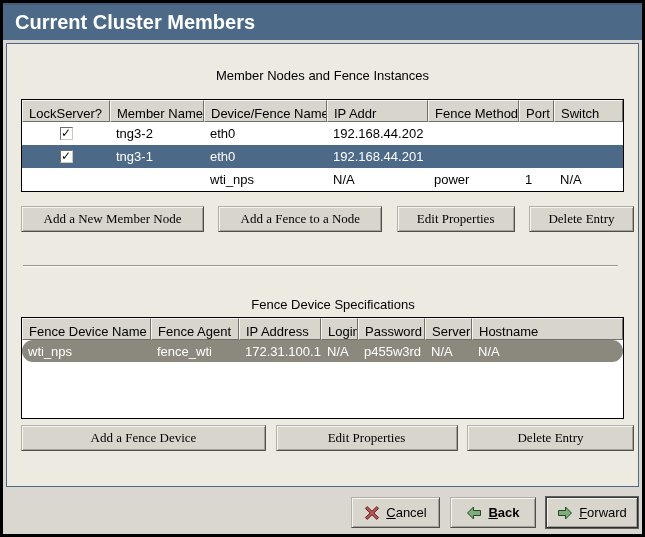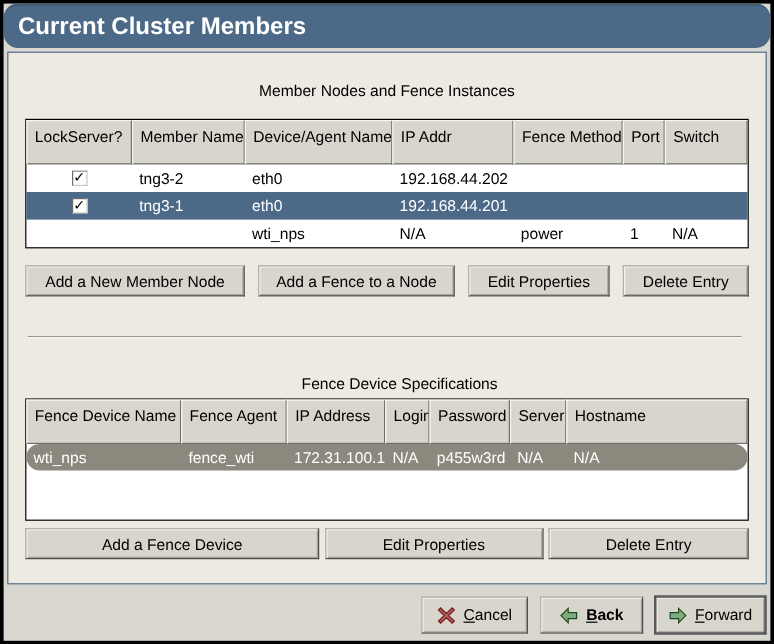--- a/index.html
+++ b/index.html
@@ -7,54 +7,54 @@
   .window {
     position:relative; width:645px; height:537px;
     background:#d9d7cf; border:3px solid #000;
     font-family:"Liberation Sans","DejaVu Sans",sans-serif;
     color:#000; overflow:hidden;
   }
   .titlebar {
     position:absolute; top:0; left:0; right:0; height:37px;
     background:#4c6a88; border-top:2px solid #415d79;
     color:#fff; font-size:20px; font-weight:bold;
-    display:flex; align-items:center; padding-left:12px;border-radius:12px;
+    display:flex; align-items:center; padding-left:12px;
   }
   .panel {
     position:absolute; left:3px; right:3px; top:40px; bottom:47px;
     background:#edeae2; border:1px solid #4c6a88;
   }
   .caption { text-align:center; font-size:13px; }
   .cap1 { margin-top:24px; }
   .cap2 { margin-top:30px;padding-left:21px; }
   .tbl {
     margin:16px 14px 0 14px; border:1px solid #000; background:#fff;
     font-size:13px;
   }
   .tbl2 { margin-top:5px; height:102px; }
   .grid1 { display:grid; grid-template-columns:88px 94px 123px 101px 91px 35px 1fr; }
   .grid2 { display:grid; grid-template-columns:129px 88px 82px 37px 67px 47px 1fr;border-radius:12px; }
   .th {
-    background:#d8d5cd; padding:5px 6px 15px 6px; white-space:nowrap; overflow:hidden;
+    background:#d8d5cd; padding:5px 6px 0 6px; white-space:nowrap; overflow:hidden;
     border:1px solid; border-color:#f6f5f1 #716f69 #716f69 #f6f5f1;
     cursor:default;
   }
   .row { height:23px; align-items:center; }
   .row2 { height:22px; }
   .cell { padding-left:6px; white-space:nowrap; overflow:hidden; }
   .cell.center { text-align:center; padding-left:0; display:flex; justify-content:center; }
   .row.sel-active { background:#4c6a88; color:#fff; }
   .row.sel-inactive { background:#8b887d; color:#fff; }
   .checkbox {
     width:13px; height:13px; background:#fff;
     border:1px solid; border-color:#6f6d68 #c9c7c0 #c9c7c0 #6f6d68;
     display:flex; align-items:center; justify-content:center;
     font-size:12px; line-height:11px; color:#000; font-weight:bold;
   }
-  .btnrow { display:flex; justify-content:space-between; margin:14px 14px 0 14px; }
+  .btnrow { display:flex; justify-content:space-between; margin:14px 4px 0 14px;font-family:Liberation Serif, serif; }
   .btnrow2 { margin-top:6px; }
   .gbtn {
     height:26px; background:#d8d5cd; font-size:13px; color:#000;
     border:1px solid; border-color:#b2b0a8 #504e49 #504e49 #b2b0a8;
     box-shadow:inset 1px 1px 0 #f5f4f0, inset -1px -1px 0 #a3a199;
     display:flex; align-items:center; justify-content:center;
     white-space:nowrap; cursor:default;
   }
   .b1a{width:183px}.b1b{width:164px}.b1c{width:118px}.b1d{width:105px}
   .b2a{width:245px}.b2b{width:182px}.b2c{width:167px}
@@ -88,21 +88,21 @@
   </div>
 
   <div class="panel">
 
     <div class="caption cap1">Member Nodes and Fence Instances</div>
 
     <div class="tbl">
       <div class="grid1">
         <div class="th">LockServer?</div>
         <div class="th">Member Name</div>
-        <div class="th">Device/Agent Name</div>
+        <div class="th">Device/Fence Name</div>
         <div class="th">IP Addr</div>
         <div class="th">Fence Method</div>
         <div class="th">Port</div>
         <div class="th">Switch</div>
       </div>
 
       <div class="grid1 row">
         <div class="cell center">
           <span class="checkbox">
               <span>✓</span>

